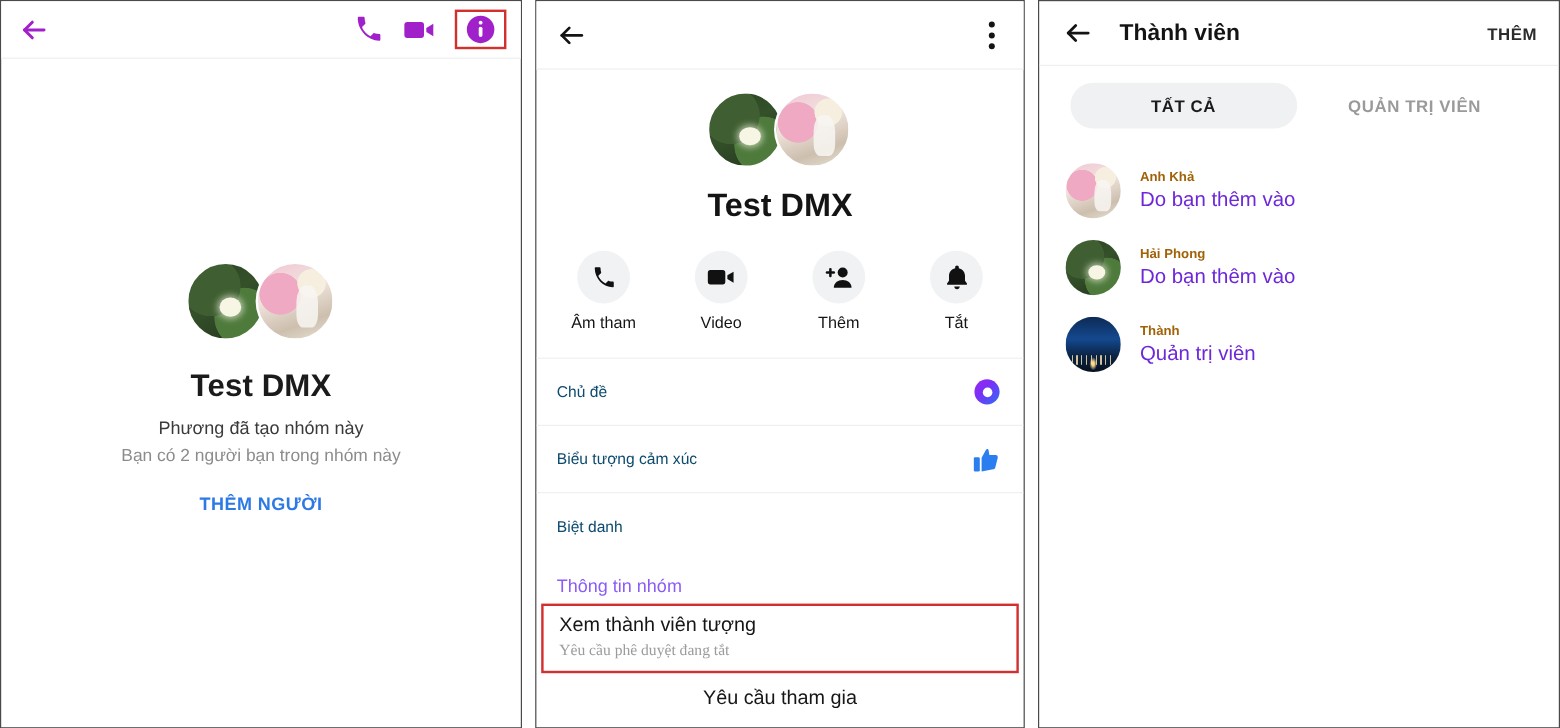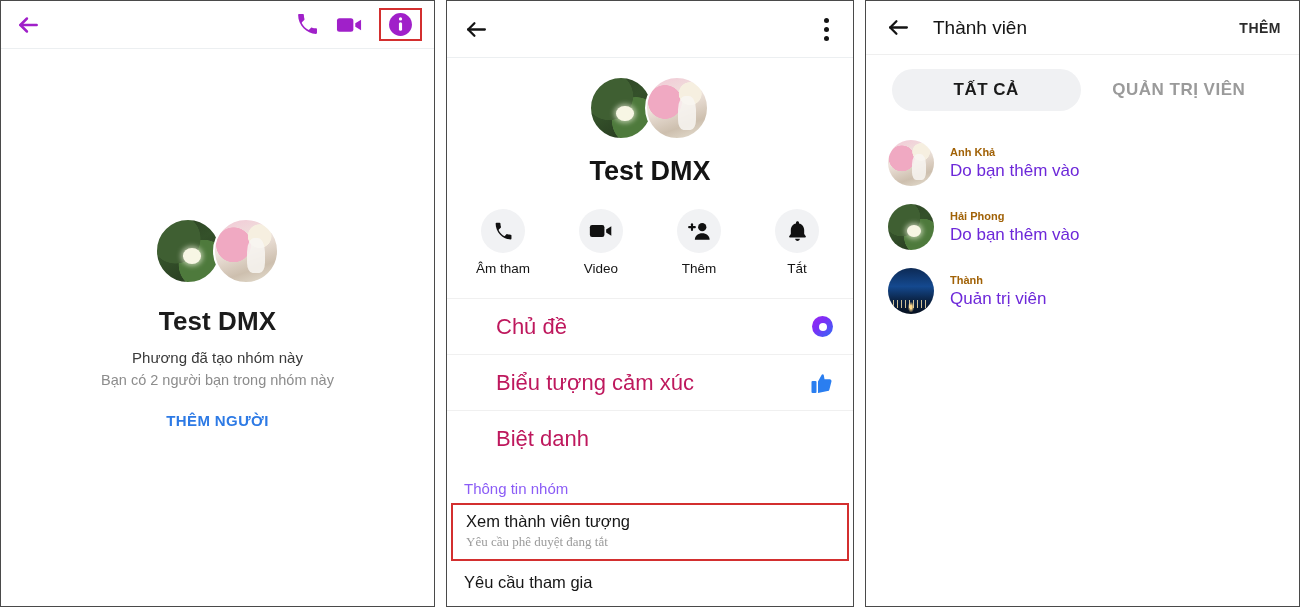--- a/index.html
+++ b/index.html
@@ -105,48 +105,48 @@
     width:44px; height:44px; border-radius:50%; background:#f1f2f4;
     display:flex; align-items:center; justify-content:center; margin-bottom:8px;
   }
   .act .lbl { font-size:13.5px; color:#151515; white-space:nowrap; }
 
   .rows { }
   .row {
     display:flex; align-items:center; justify-content:space-between;
     padding:0 20px 0 17px; height:56px; border-top:1px solid #f0f0f0;
   }
-  .row .rl { font-size:22px; color:#be185d;margin-left:32px; }
+  .row .rl { font-size:13px; color:#0c4a6e; }
   .ring {
     width:21px; height:21px; border-radius:50%;
     background:linear-gradient(135deg,#9c27f0 0%,#7b2ff7 40%,#2f6df5 100%);
     display:flex; align-items:center; justify-content:center;
   }
   .ring i { width:8px; height:8px; border-radius:50%; background:#fff; display:block; }
 
   .section-head { padding:14px 17px 6px; font-size:15px; color:#8b5cf6; }
   .hl-row {
     margin:0 4px; border:2px solid #d32f2f; padding:7px 13px 9px;
   }
   .hl-row .t { font-size:16.5px; color:#161616; margin-bottom:3px; }
   .hl-row .s { font-size:13px; color:#9b9b9b;font-family:Liberation Serif, serif; }
-  .cut-row { padding:12px 17px 0; font-size:16.5px; color:#161616; }
+  .cut-row { padding:12px 17px 0; font-size:16.5px; color:#161616;text-align:center; }
 
   
   .p3-header {
     height:54px; display:flex; align-items:center; padding:0 18px 0 20px;
     border-bottom:1px solid #efefef;
   }
   .p3-back { font-size:25px; color:#141414; line-height:1; margin-right:22px; }
-  .p3-title { font-size:19px; font-weight:400; color:#141414; flex:1; }
+  .p3-title { font-size:19px; font-weight:700; color:#141414; flex:1; }
   .p3-add { font-size:14px; font-weight:700; color:#2b2b2b; letter-spacing:.5px; }
 
   .tabs { display:flex; padding:14px 26px 10px; gap:4px; }
   .tab {
-    flex:1; text-align:center; font-size:17px; font-weight:700;
+    flex:1; text-align:center; font-size:14px; font-weight:700;
     letter-spacing:.5px; padding:11px 0; border-radius:22px;
   }
   .tab.on { background:#f0f1f3; color:#1a1a1a; }
   .tab.off { color:#9a9a9a; }
 
   .mlist { padding-top:10px; }
   .mrow { display:flex; align-items:center; padding:9px 20px 9px 22px; }
   .mrow .mav {
     width:46px; height:46px; border-radius:50%; margin-right:16px;
     overflow:hidden; position:relative; flex:none;

